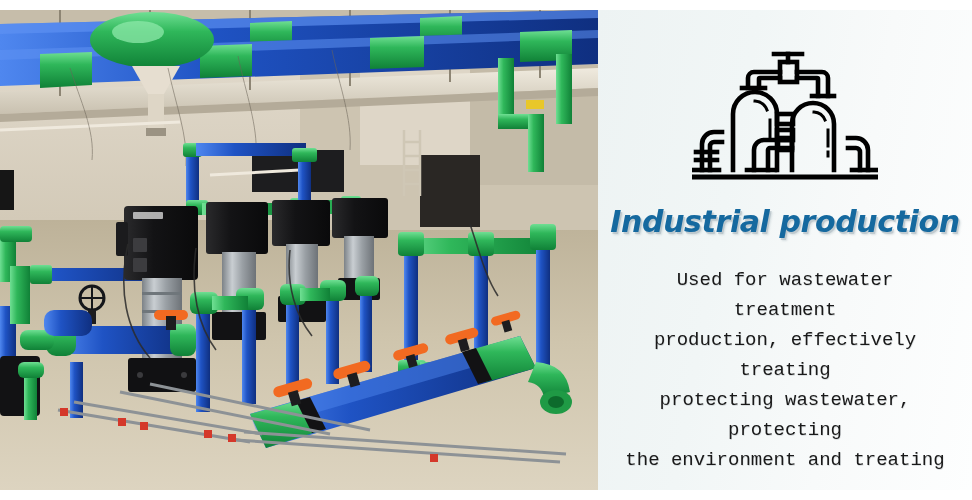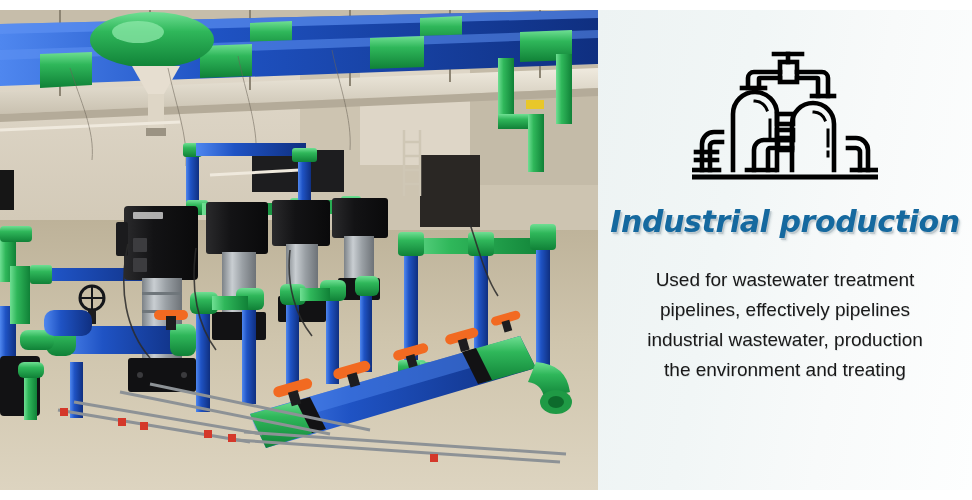--- a/index.html
+++ b/index.html
@@ -51,21 +51,21 @@
     color: #15699f;
     text-shadow: 1.5px 1.5px 0px rgba(150,165,175,0.40),
                  2.5px 2.5px 2px rgba(120,140,150,0.22);
     white-space: nowrap;
   }
 
   #panel-body {
     margin-top: 26px;
     width: 330px;
     text-align: center;
-    font-family: Liberation Sans, sans-serif;
+    font-family: Liberation Mono, monospace;
     font-size: 19px;
     line-height: 30px;
     color: #191919;
     text-shadow: 0.5px 0.5px 0.5px rgba(160,170,175,0.35);
   }
   #panel-body .bl { display: block; }
 </style>
 </head>
 <body>
 
@@ -417,19 +417,19 @@
         <line x1="160" y1="122" x2="184" y2="122"></line>
 
         <line x1="0" y1="129" x2="186" y2="129" stroke-width="5"></line>
       </svg>
     </div>
 
     <div id="panel-title">Industrial production</div>
 
     <div id="panel-body">
       <span class="bl">Used for wastewater treatment</span>
-      <span class="bl">pipelines, effectively pipelines</span>
-      <span class="bl">industrial wastewater, production</span>
+      <span class="bl">production, effectively treating</span>
+      <span class="bl">protecting wastewater, protecting</span>
       <span class="bl">the environment and treating</span>
     </div>
 
   </div>
 </div>
 
 </body></html>

